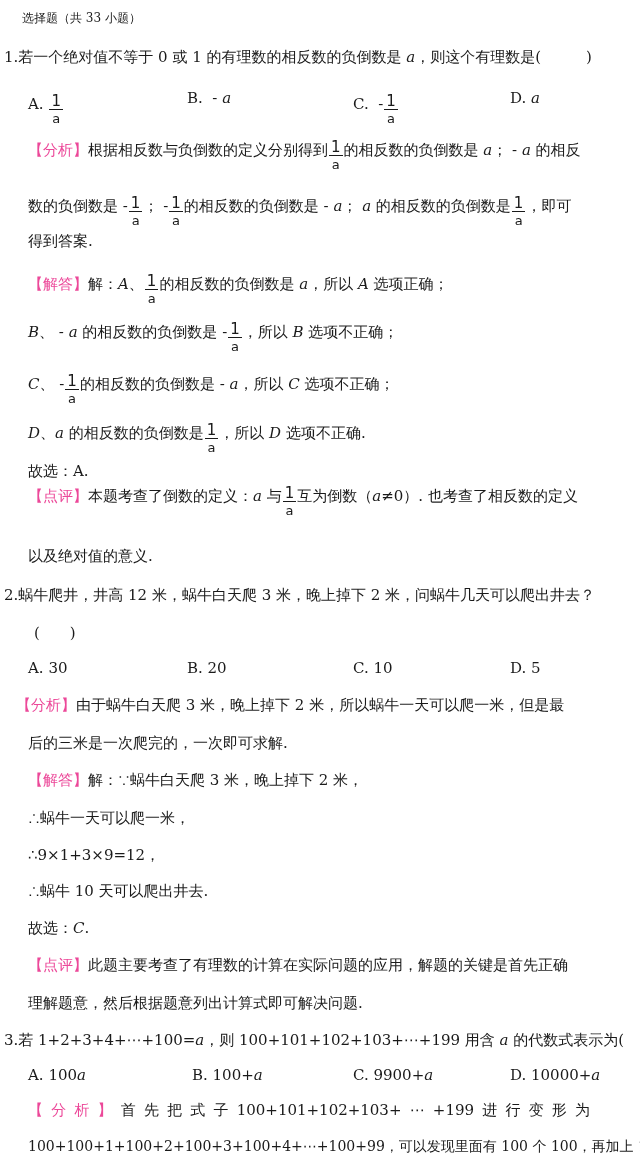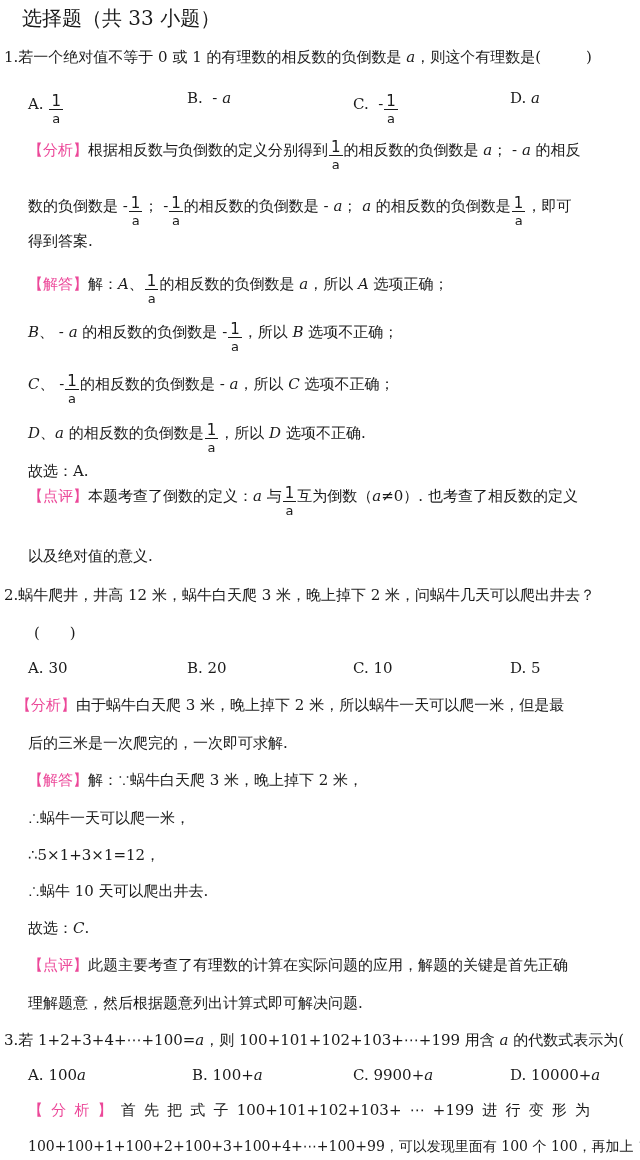--- a/index.html
+++ b/index.html
@@ -13,21 +13,21 @@
   i, .it { font-style:italic; }
   .frac { display:inline-block; vertical-align:middle; text-align:center; position:relative; top:6px; margin:0 1px; font-family:"DejaVu Sans","Liberation Sans",sans-serif; }
   .frac .num { display:block; font-size:15px; line-height:15px; padding:0 2px; border-bottom:1.2px solid #1a1a1a; }
   .frac .den { display:block; font-size:13px; line-height:18px; }
   .opt { position:absolute; white-space:nowrap; line-height:20px; }
   .justify { display:flex; justify-content:space-between; width:562px; }
 </style>
 </head>
 <body>
 
-<div class="line" style="left:22px;top:8px;font-size:20px;">选择题（共 33 小题）</div>
+<div class="line" style="left:22px;top:8px;font-size:12px;">选择题（共 33 小题）</div>
 
 <div class="line" style="left:4px;top:47px;">
   <span>1.</span><span>若一个绝对值不等于 0 或 1 的有理数的相反数的负倒数是 <i>a</i>，则这个有理数是(　　　)</span>
 </div>
 <div class="opt" style="left:28px;top:88px;">
   <span>A.</span>
   <span class="frac"><span class="num">1</span><span class="den">a</span></span>
 </div>
 <div class="opt" style="left:187px;top:88px;">
   <span>B.</span>&nbsp; - <i>a</i>
@@ -78,21 +78,21 @@
 
 <div class="line" style="left:16px;top:695px;">
   <span class="tag">【分析】</span><span>由于蜗牛白天爬 3 米，晚上掉下 2 米，所以蜗牛一天可以爬一米，但是最</span>
 </div>
 <div class="line" style="left:28px;top:733px;">后的三米是一次爬完的，一次即可求解.</div>
 
 <div class="line" style="left:28px;top:770px;">
   <span class="tag">【解答】</span><span>解：∵蜗牛白天爬 3 米，晚上掉下 2 米，</span>
 </div>
 <div class="line" style="left:28px;top:808px;">∴蜗牛一天可以爬一米，</div>
-<div class="line" style="left:28px;top:845px;">∴5×1+3×1=12，</div>
+<div class="line" style="left:28px;top:845px;">∴9×1+3×9=12，</div>
 <div class="line" style="left:28px;top:881px;">∴蜗牛 10 天可以爬出井去.</div>
 <div class="line" style="left:28px;top:918px;">故选：<i>C</i>.</div>
 
 <div class="line" style="left:28px;top:955px;">
   <span class="tag">【点评】</span><span>此题主要考查了有理数的计算在实际问题的应用，解题的关键是首先正确</span>
 </div>
 <div class="line" style="left:28px;top:993px;">理解题意，然后根据题意列出计算式即可解决问题.</div>
 
 <div class="line" style="left:4px;top:1030px;">
   <span>3.</span>若 1+2+3+4+⋯+100=<i>a</i>，则 100+101+102+103+⋯+199 用含 <i>a</i> 的代数式表示为(　　　)

